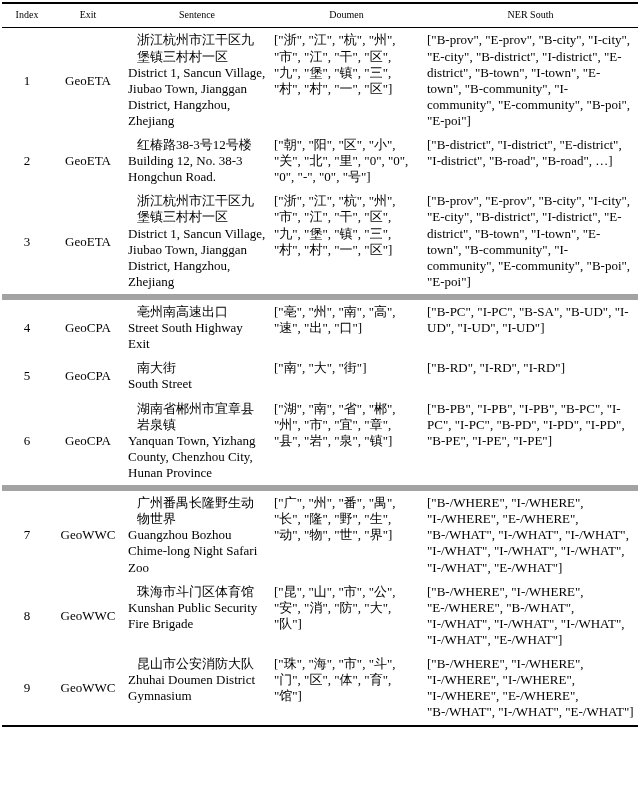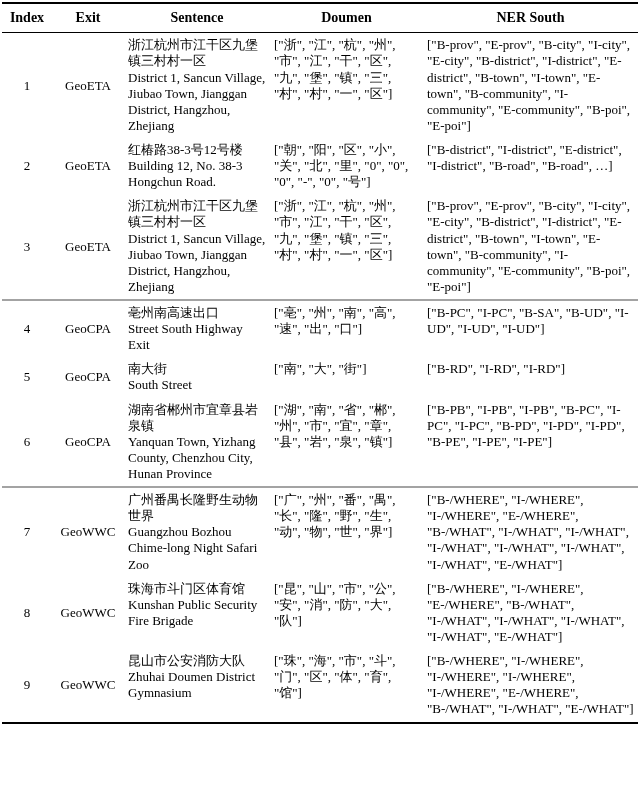--- a/index.html
+++ b/index.html
@@ -15,39 +15,39 @@
     width: 636px;
     margin: 2px 2px 0 2px;
     border-collapse: collapse;
     table-layout: fixed;
     border-top: 2px solid #000;
     border-bottom: 2px solid #000;
     font-size: 13px;
     line-height: 1.24;
   }
   thead th {
-    font-weight: bold;
+    font-weight: normal;
     text-align: center;
     vertical-align: middle;
     padding: 5px 2px 6px 2px;
     border-bottom: 1px solid #000;
-    font-size: 14px;
+    font-size: 10px;
   }
   td {
     vertical-align: top;
     padding: 4px 4px;
     overflow-wrap: break-word;
     word-wrap: break-word;
   }
   td.c-index, td.c-task {
     text-align: center;
     vertical-align: middle;
   }
-  tr.group-start > td { border-top: 2px solid #a3a3a3; }
-  .c-sentence .zh { margin-bottom: 0; }
+  tr.group-start > td { border-top: 6px solid #a3a3a3; }
+  .c-sentence .zh { margin-bottom: 0; margin-left: 9px; }
 </style>
 </head>
 <body>
 
 <table class="paper-table">
   <colgroup>
     <col style="width:50px">
     <col style="width:72px">
     <col style="width:146px">
     <col style="width:153px">

